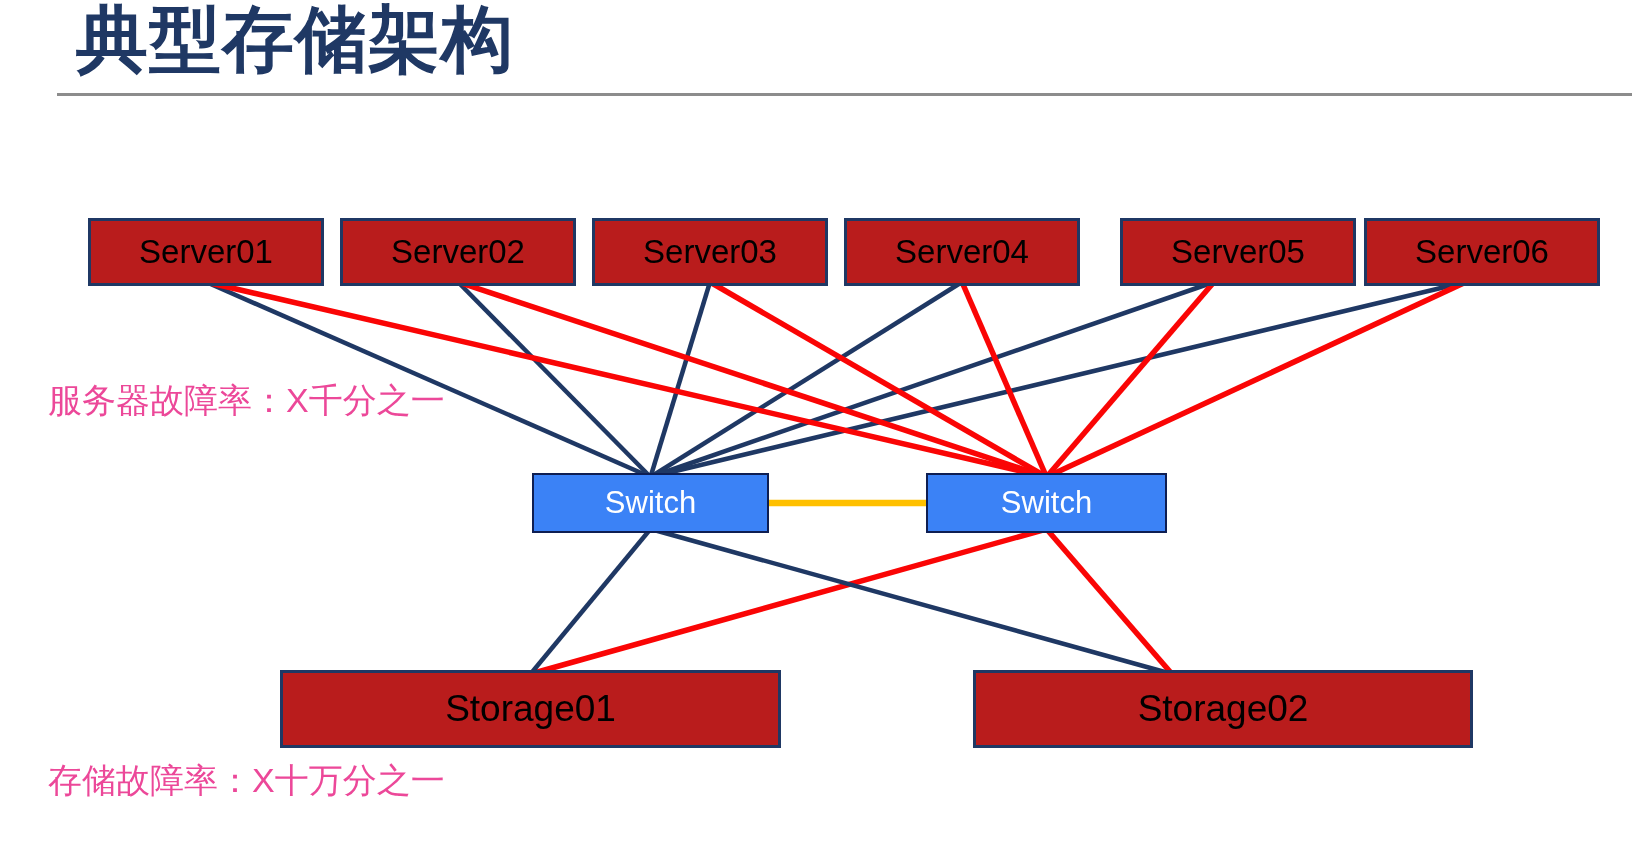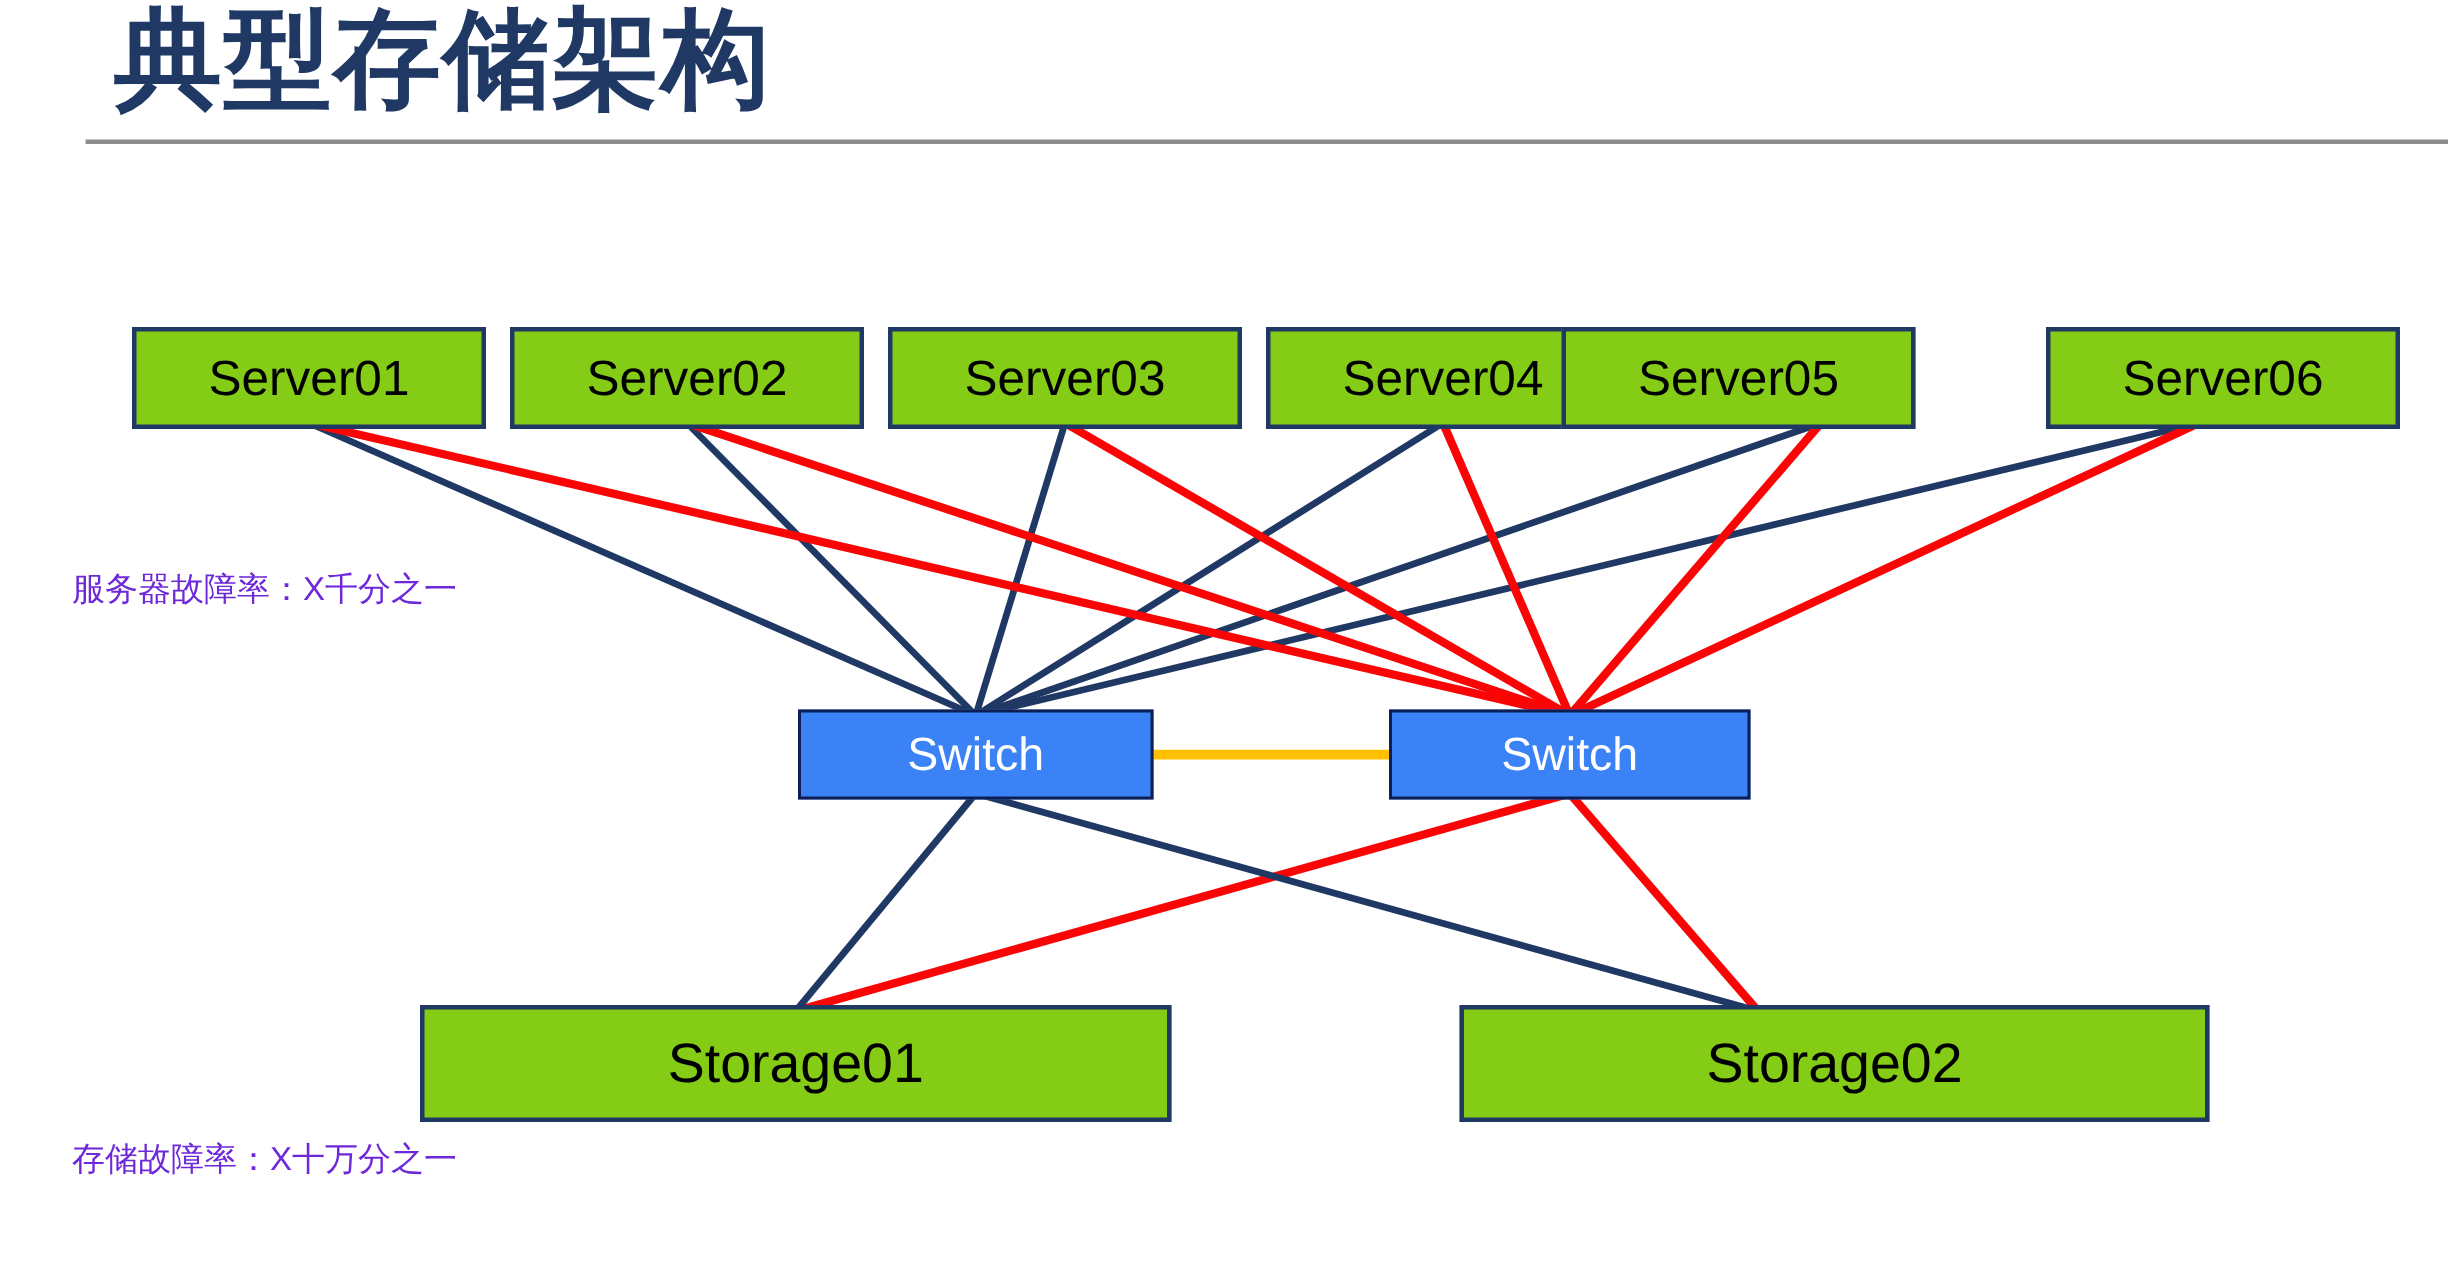--- a/index.html
+++ b/index.html
@@ -4,26 +4,26 @@
 <style>
   html,body{margin:0;padding:0;background:#ffffff;}
   body{font-family:"Liberation Sans","DejaVu Sans",sans-serif;}
   .canvas{position:relative;width:1632px;height:847px;background:#ffffff;overflow:hidden;margin-left:43px;}
   #wires{position:absolute;left:0;top:0;width:1632px;height:847px;}
   .title{position:absolute;left:33px;top:-8px;margin:0;font-size:72px;font-weight:700;
          color:#1F3864;letter-spacing:1px;white-space:nowrap;}
   .rule{position:absolute;left:14px;top:93px;width:1604px;height:3px;background:#8C8C8C;}
   .node{position:absolute;display:flex;align-items:center;justify-content:center;
         box-sizing:border-box;white-space:nowrap;}
-  .graybox{background:#84cc16;border:3px solid #1F3864;color:#000000;}
+  .graybox{background:#b91c1c;border:3px solid #1F3864;color:#000000;}
   .server{top:218px;width:236px;height:68px;font-size:33px;}
   .switch{top:473px;height:60px;background:#3b82f6;border:2px solid #0E1E52;
           color:#FFFFFF;font-size:31px;}
   .storage{top:670px;height:78px;font-size:37px;text-align:center;}
-  .caption{position:absolute;color:#6d28d9;font-size:22px;white-space:nowrap;}
+  .caption{position:absolute;color:#ec4899;font-size:34px;white-space:nowrap;}
   .sidenote{position:absolute;left:1334px;top:410px;color:#000000;font-size:44px;
             line-height:54px;white-space:nowrap;}
 </style>
 </head>
 <body>
 
 <div class="canvas" id="diagram">
 
   <svg id="wires" viewBox="0 0 1632 847">
       <line x1="163" y1="282" x2="607.5" y2="477" stroke="#1F3864" stroke-width="4.5"></line>
@@ -45,21 +45,21 @@
       <line x1="607.5" y1="529" x2="1129" y2="674" stroke="#1F3864" stroke-width="4.5"></line>
     </svg>
 
   <h1 class="title">典型存储架构</h1>
   <div class="rule"></div>
 
   <div class="node graybox server" style="left:45px">Server01</div>
   <div class="node graybox server" style="left:297px">Server02</div>
   <div class="node graybox server" style="left:549px">Server03</div>
   <div class="node graybox server" style="left:801px">Server04</div>
-  <div class="node graybox server" style="left:998px">Server05</div>
+  <div class="node graybox server" style="left:1077px">Server05</div>
   <div class="node graybox server" style="left:1321px">Server06</div>
 
   <div class="caption" style="left:5px;top:378px">服务器故障率：X千分之一</div>
 
   <div class="node switch" style="left:489px;width:237px">Switch</div>
   <div class="node switch" style="left:883px;width:241px">Switch</div>
 
 
   <div class="node graybox storage" style="left:237px;width:501px">Storage01</div>
   <div class="node graybox storage" style="left:930px;width:500px">Storage02</div>

